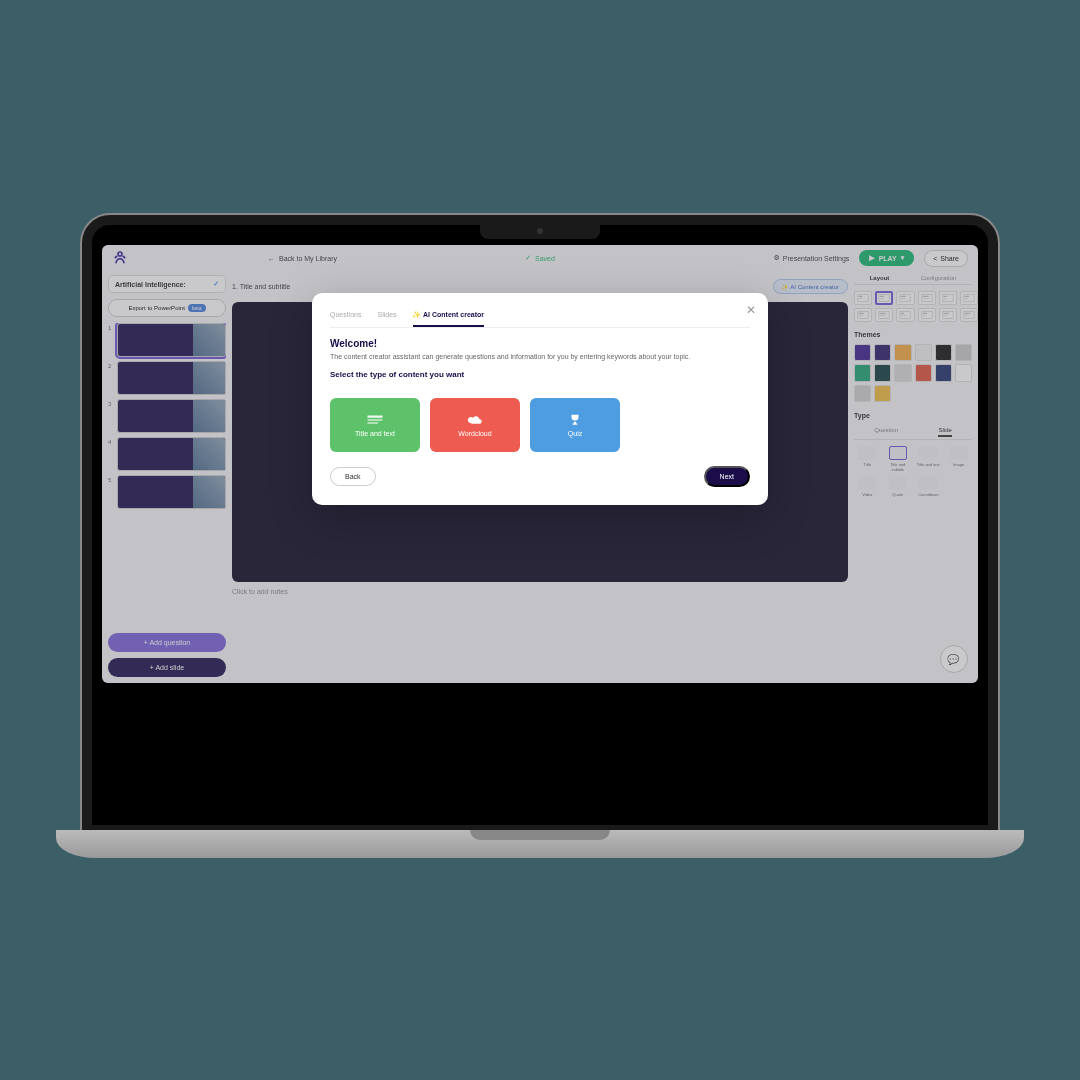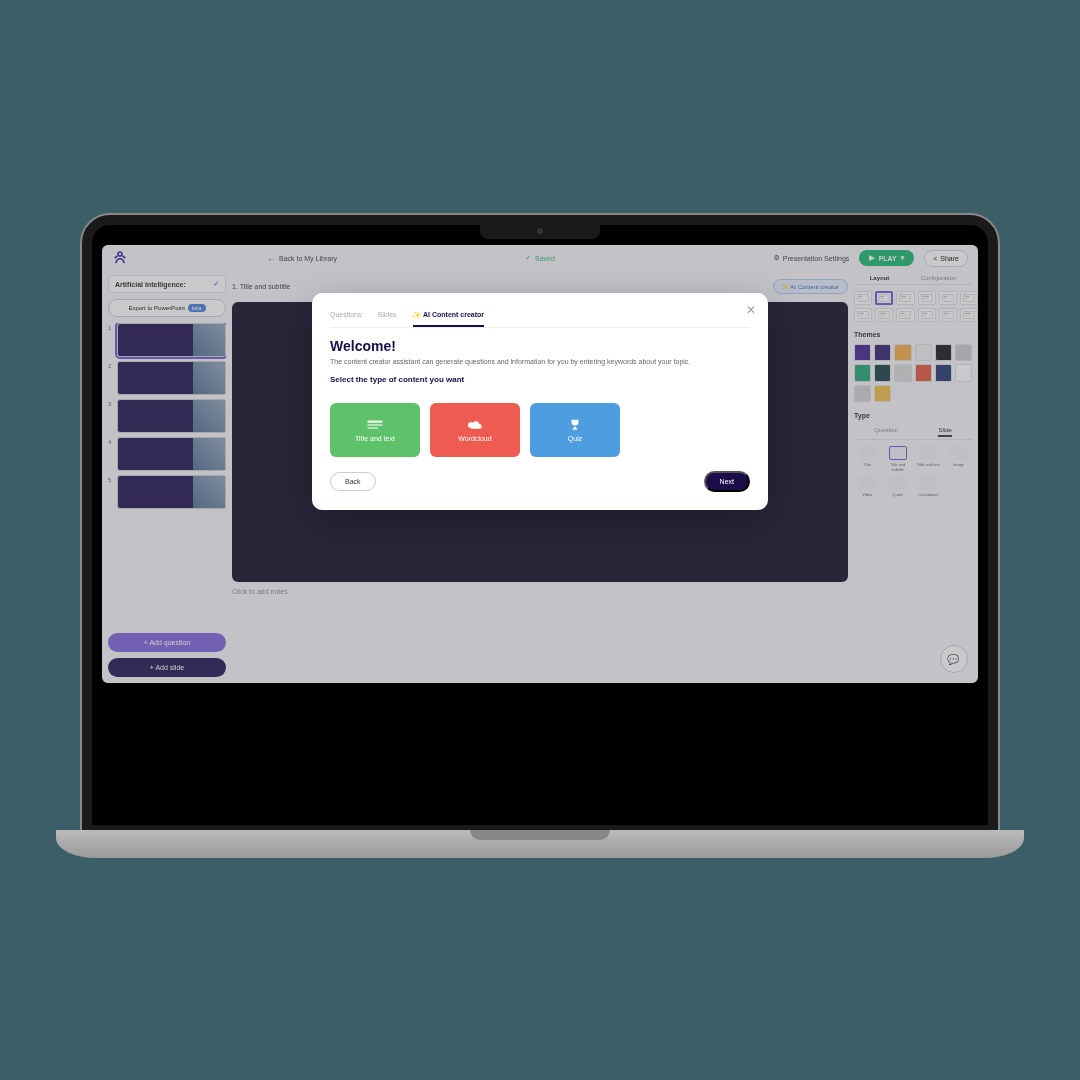--- a/index.html
+++ b/index.html
@@ -153,21 +153,21 @@
   background: #fff;
   border-radius: 10px;
   padding: 14px 18px 18px 18px;
   box-shadow: 0 12px 40px rgba(0,0,0,0.25);
   position: relative;
 }
 .modal-close { position: absolute; top: 10px; right: 12px; color: #999; font-size: 12px; cursor: pointer; }
 .modal-tabs { display: flex; gap: 16px; font-size: 7px; color: #aaa; border-bottom: 1px solid #eee; margin-bottom: 10px; }
 .modal-tabs .tab { padding: 4px 0 6px 0; }
 .modal-tabs .tab.active { color: #1a0d4a; font-weight: 600; border-bottom: 2px solid #1a0d4a; }
-.modal h3 { font-size: 14px; color: #1a0d4a; margin-bottom: 4px; }
+.modal h3 { font-size: 10px; color: #1a0d4a; margin-bottom: 4px; }
 .modal p { font-size: 7px; color: #666; margin-bottom: 10px; }
 .modal .sel-label { font-size: 8px; font-weight: 600; color: #1a0d4a; margin-bottom: 19px; }
 .opt-row { display: flex; gap: 10px; margin-bottom: 14px; }
 .opt-card { width: 90px; height: 54px; border-radius: 6px; display: flex; flex-direction: column; align-items: center; justify-content: center; gap: 4px; color: #fff; font-size: 7px; font-weight: 500; }
 .opt-card.green { background: #5ec26a; }
 .opt-card.red { background: #ee5b50; }
 .opt-card.blue { background: #4d9de0; }
 .opt-icon { width: 18px; height: 12px; display: flex; align-items: center; justify-content: center; }
 .modal-actions { display: flex; justify-content: space-between; align-items: center; }
 .btn-back { border: 1px solid #ccc; background: #fff; border-radius: 14px; padding: 5px 14px; font-size: 7px; color: #333; font-weight: 500; }

